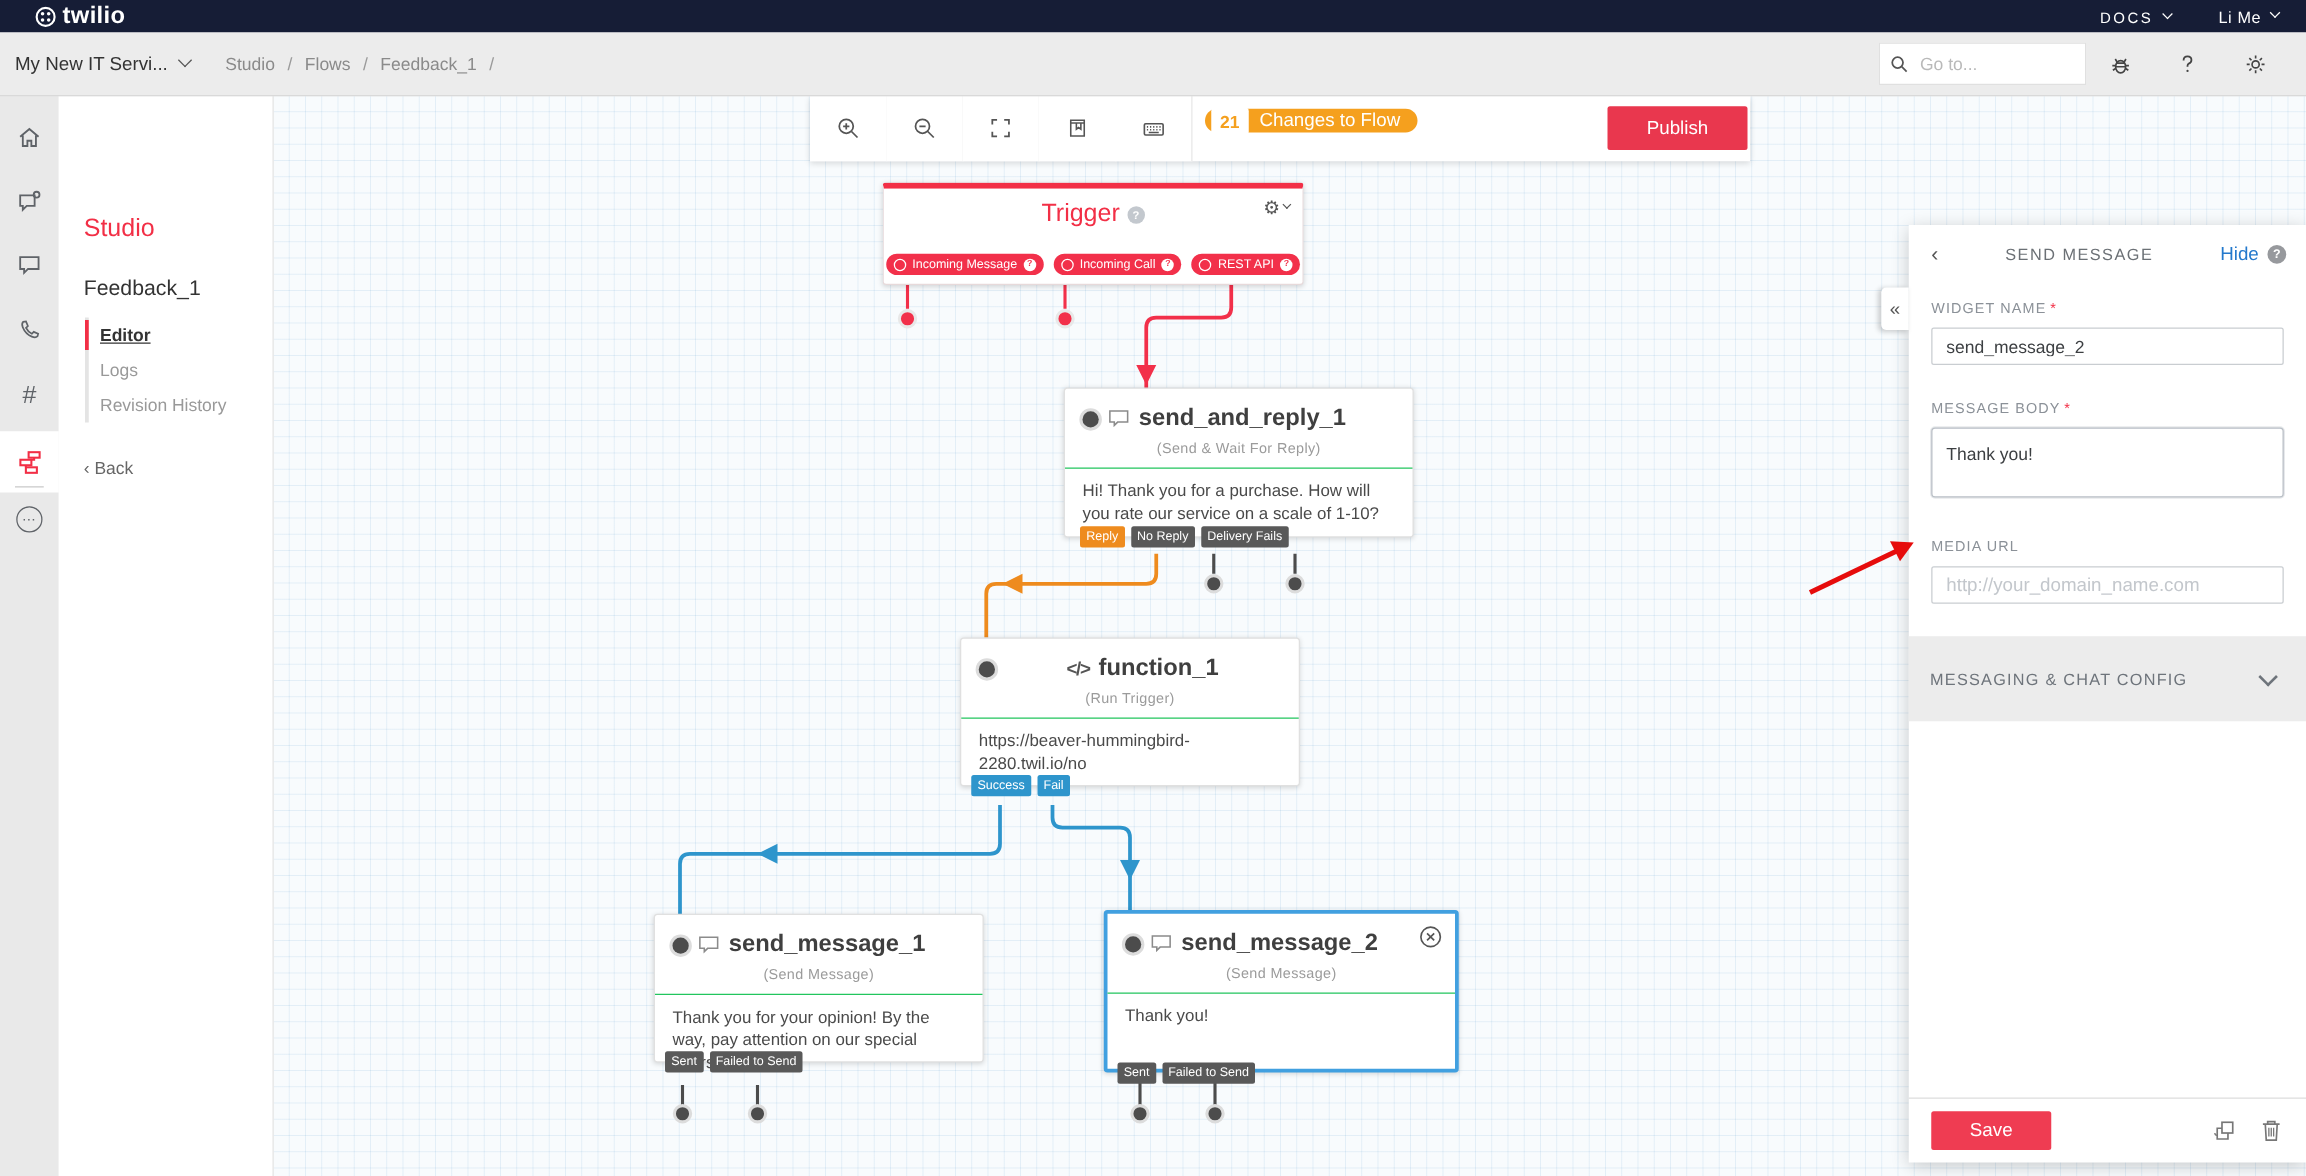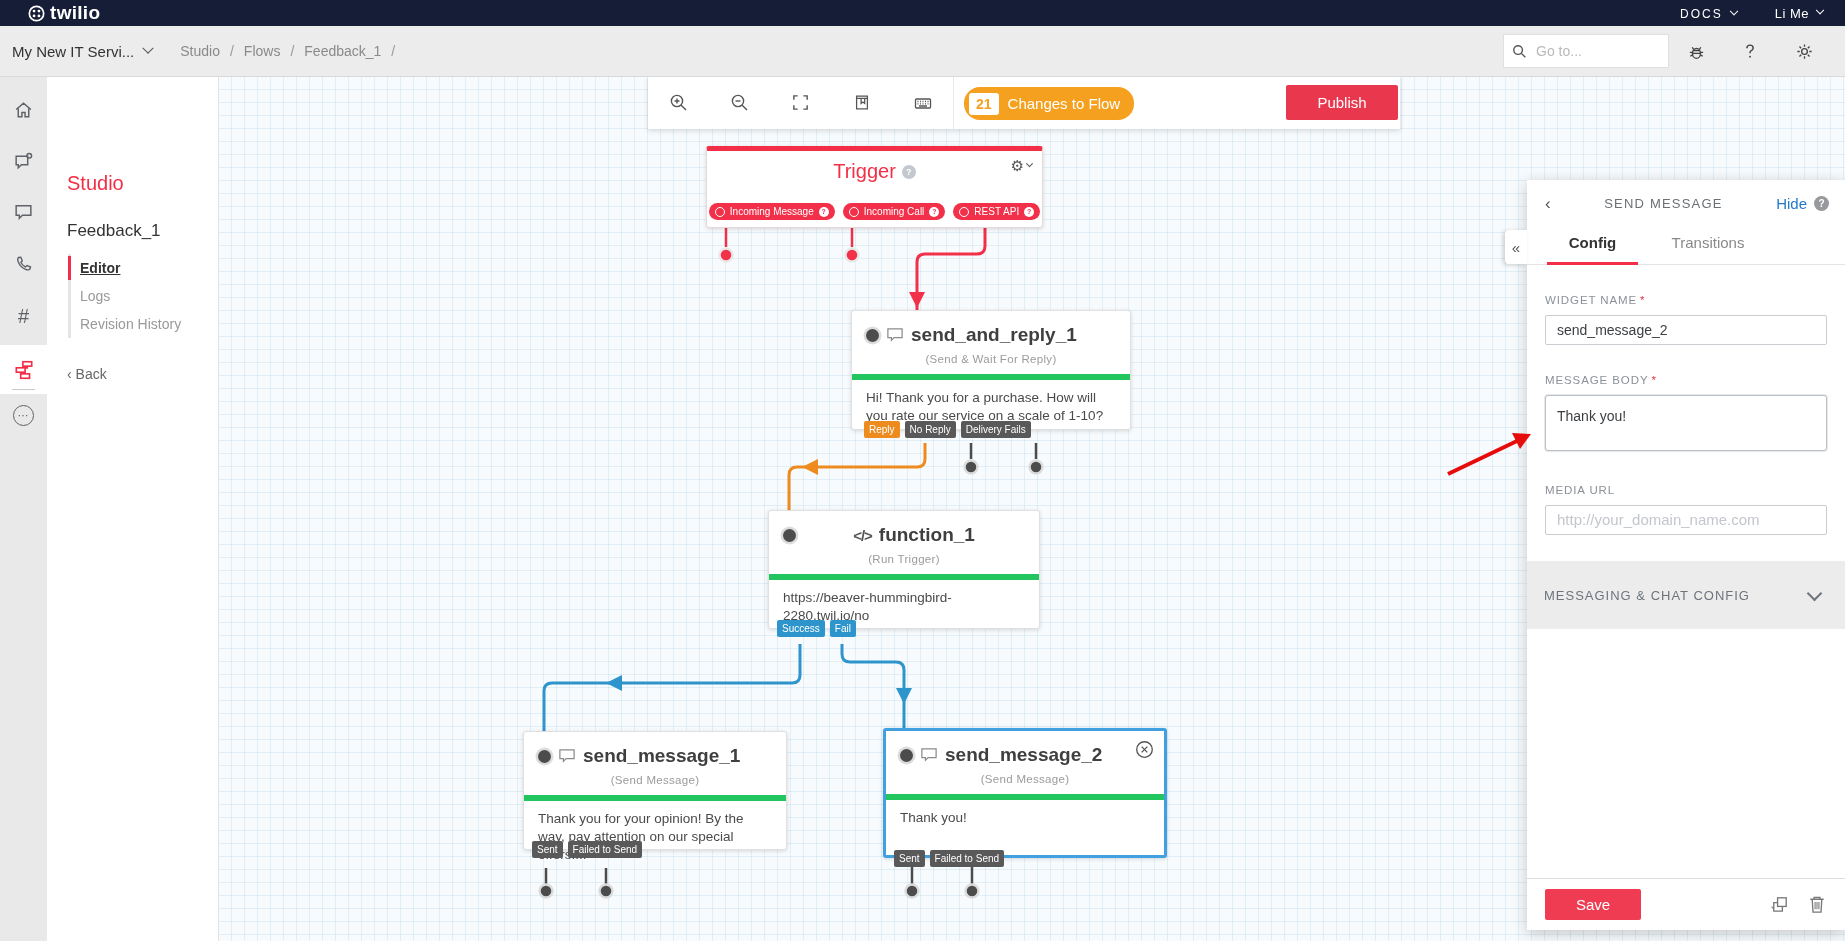--- a/index.html
+++ b/index.html
@@ -56,35 +56,35 @@
     background-image:linear-gradient(to right,rgba(96,160,210,.14) 1px,transparent 1px),
                      linear-gradient(to bottom,rgba(96,160,210,.14) 1px,transparent 1px);
     background-size:13px 13px;z-index:0;}
   .connector-svg{position:absolute;left:0;top:0;width:1845px;height:941px;z-index:1;pointer-events:none;}
   .annotation-svg{position:absolute;left:0;top:0;width:1845px;height:941px;z-index:9;pointer-events:none;}
   
   .cv-toolbar{position:absolute;left:648px;top:76px;width:752px;height:53px;background:#fff;
               box-shadow:0 2px 5px rgba(0,0,0,.14);z-index:3;}
   .cv-btn{position:absolute;top:0;width:61px;height:53px;display:flex;align-items:center;justify-content:center;
           color:#555;border-right:1px solid #e8e8e8;cursor:pointer;background:#fff;}
-  .changes-pill{position:absolute;left:316px;top:11px;height:33px;background:#f5a01e;border-radius:16px;
+  .changes-pill{position:absolute;left:316px;top:11px;height:19px;background:#f5a01e;border-radius:16px;
                 display:flex;align-items:center;padding:0 14px 0 5px;gap:9px;cursor:pointer;}
   .changes-badge{background:#fff;color:#f5a01e;font-weight:bold;font-size:14px;border-radius:3px;padding:3px 7px;}
   .changes-label{color:#fff;font-size:15px;}
   .publish-btn{position:absolute;left:638px;top:9px;width:112px;height:35px;background:#e9374e;color:#fff;
                font-size:15px;border:none;border-radius:2px;display:flex;align-items:center;justify-content:center;cursor:pointer;}
   
   .widget{position:absolute;background:#fff;border:1px solid #e0e0e0;border-radius:3px;
           box-shadow:0 1px 4px rgba(0,0,0,.15);z-index:2;cursor:pointer;}
   .widget.selected{border:3px solid #41a0e0;}
   .whead{display:flex;align-items:center;gap:7px;padding:13px 14px 0 14px;}
   .wdot{width:13px;height:13px;border-radius:50%;background:#4c4c4c;box-shadow:0 0 0 2.5px #dcdcdc;flex:none;}
   .wtitle{font-size:19px;font-weight:bold;color:#3f3f3f;white-space:nowrap;}
   .wtype{text-align:center;font-size:11.5px;color:#9b9b9b;letter-spacing:.3px;margin-top:7px;padding-bottom:9px;
-         border-bottom:6px solid #22c55e;}
+         border-bottom:1px solid #22c55e;}
   .wbody{padding:9px 14px 0 14px;font-size:13.5px;color:#4a4a4a;line-height:1.32;}
   .pillrow{position:absolute;left:8px;bottom:-9px;display:flex;gap:5px;}
   .pill{font-size:10px;color:#fff;padding:3px 5px;border-radius:2px;white-space:nowrap;cursor:pointer;}
   .pill.gray{background:#595959;}
   .pill.orange{background:#ee8b1e;}
   .pill.blue{background:#2e95cc;}
   .code-glyph{font-size:15px;color:#555;font-weight:bold;letter-spacing:-1px;}
   .close-x{position:absolute;top:9px;right:10px;color:#555;cursor:pointer;}
   
   .trigger{position:absolute;left:706px;top:146px;width:335px;height:76px;background:#fff;border-radius:3px;
@@ -436,24 +436,20 @@
   <span>«</span>
 </div>
 
 <div class="inspector">
   <div class="insp-head">
     <span class="insp-back">‹</span>
     <span class="insp-title">SEND MESSAGE</span>
     <span class="insp-hide">Hide</span>
     <span class="insp-q">?</span>
   </div>
-  <div class="insp-tabs">
-    <div class="tab active">Config</div>
-    <div class="tab plain">Transitions</div>
-  </div>
   <div class="insp-body">
     <div class="flabel">
       <span>WIDGET NAME</span><span class="req">*</span>
     </div>
     <input class="ftext" value="send_message_2" style="">
     <div class="flabel">
       <span>MESSAGE BODY</span><span class="req">*</span>
     </div>
     <textarea class="farea" style="">Thank you!</textarea>
     <div class="flabel">

